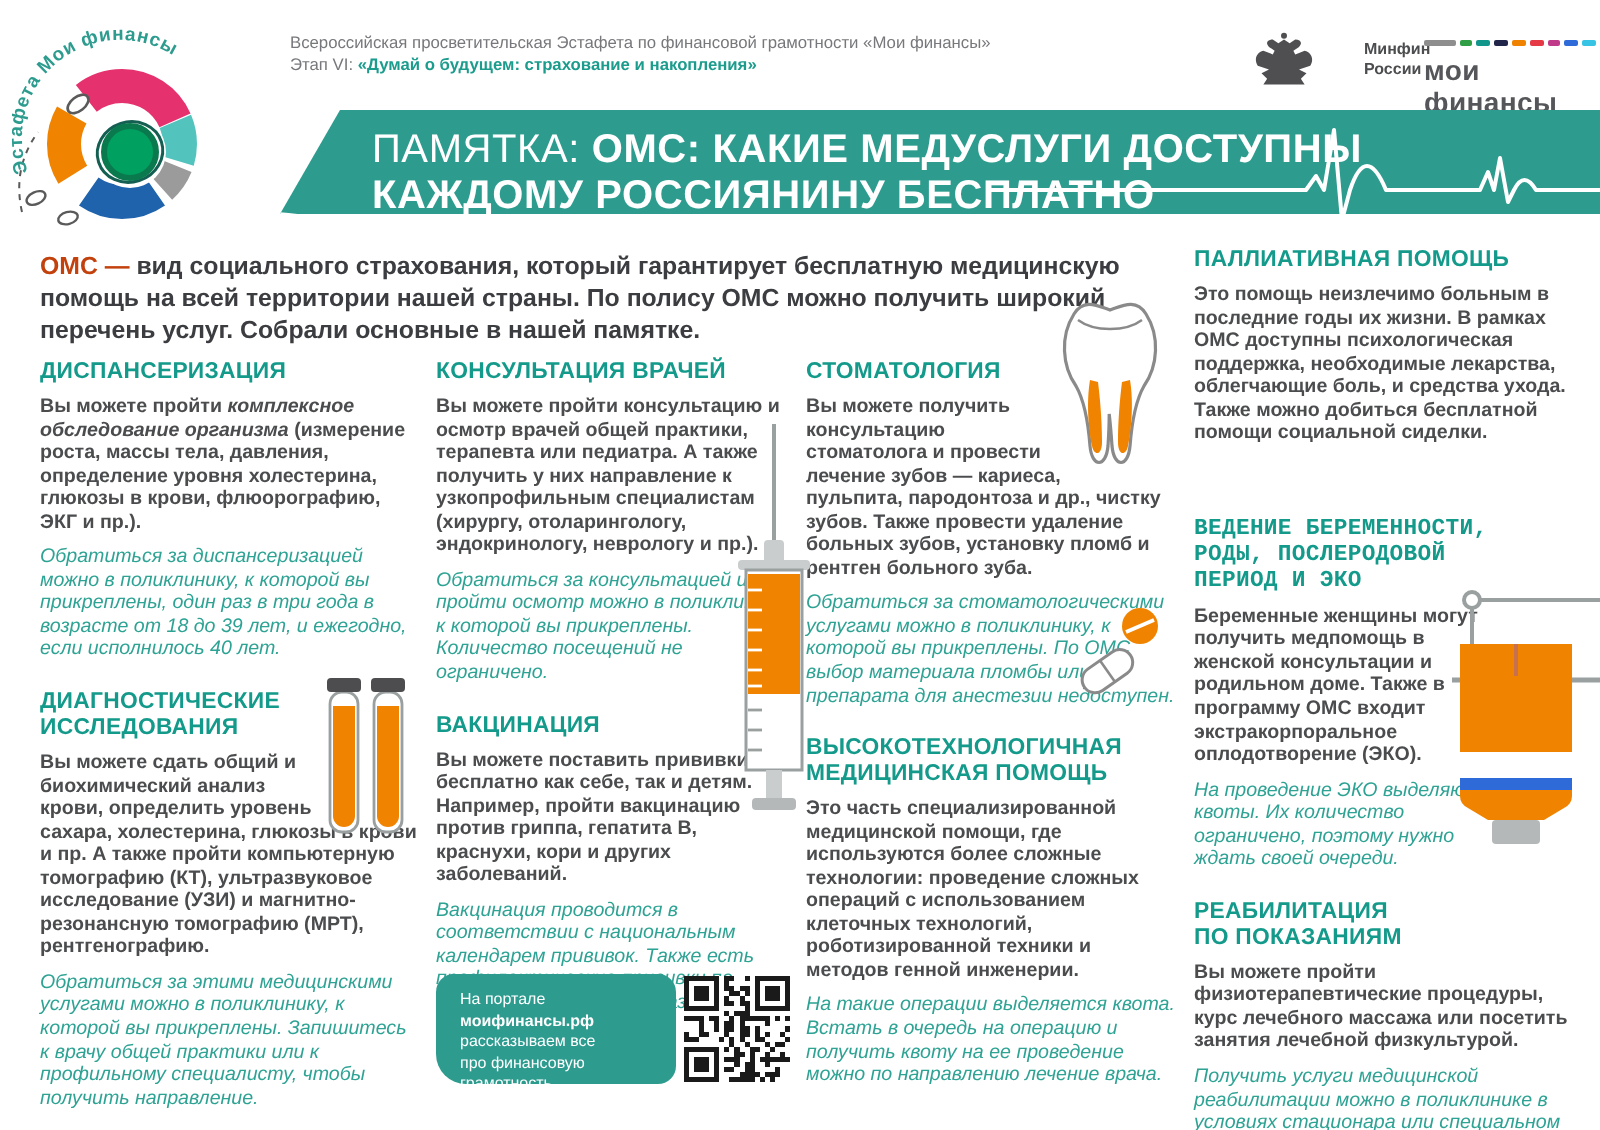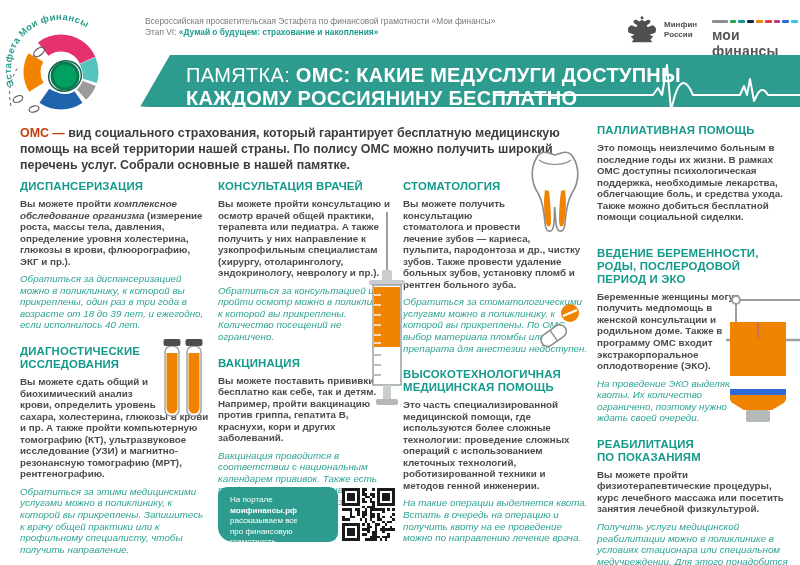--- a/index.html
+++ b/index.html
@@ -1,21 +1,21 @@
 <!DOCTYPE html>
 <html lang="ru"><head>
 <meta charset="utf-8">
 <style>
   html,body{margin:0;padding:0;background:#e8e8e8;}
   .page{position:relative;width:800px;height:565px;background:#ffffff;overflow:hidden;
         font-family:"Liberation Sans","DejaVu Sans",sans-serif;}
   
   .event-lines{position:absolute;left:145px;top:16px;font-size:8.4px;line-height:1.35;color:#77787b;}
   .stage-highlight{color:#1b9c8d;font-weight:700;}
-  .gov{position:absolute;left:627px;top:15px;display:flex;align-items:center;gap:7px;}
+  .gov{position:absolute;left:627px;top:15px;display:flex;align-items:center;gap:25px;}
   .minfin-text{font-size:8px;line-height:1.3;color:#4c4d4f;font-weight:600;white-space:pre-line;}
   .mf-logo{position:absolute;left:712px;top:20px;width:86px;}
   .mf-dashes{display:flex;gap:2px;height:3px;margin-bottom:4px;}
   .mf-dashes span{height:3px;border-radius:1px;}
   .mf-text{font-size:14px;font-weight:700;color:#55565a;letter-spacing:.2px;}
   
   .banner{position:absolute;left:128px;top:55px;width:672px;height:52px;background:#2d9c8f;
           clip-path:polygon(42px 0,100% 0,100% 100%,12px 100%);}
   .banner-title{position:absolute;left:58px;top:9px;color:#ffffff;font-size:20px;line-height:23px;
                 font-weight:800;letter-spacing:.3px;white-space:nowrap;}
@@ -30,21 +30,21 @@
   .col{position:absolute;top:180px;}
   .col1{left:20px;width:190px;}
   .col2{left:218px;width:178px;}
   .col3{left:403px;width:186px;}
   .col4{left:597px;top:124px;width:197px;}
   .sec-title{font-size:11.4px;font-weight:800;color:#149a8b;line-height:1.14;margin:0 0 5px;
              white-space:pre-line;letter-spacing:.15px;}
   .sec-body{font-size:9.8px;line-height:1.18;color:#4b4c4e;margin:0 0 6px;font-weight:bold;}
   .sec-note{font-size:9.8px;line-height:1.18;color:#2ea394;font-style:italic;margin:0 0 14px;}
   .narrow{max-width:145px;}
-  .mt20{margin-top:24px;}
+  .mt20{margin-top:36px;font-family:Liberation Mono, monospace;}
   .float-sp{float:right;}
   
   .portal-box{position:absolute;left:218px;top:487px;width:120px;height:55px;background:#2d9c8f;
               border-radius:9px 9px 9px 15px;color:#fff;font-size:8px;line-height:1.32;
               padding:8px 24px 0 12px;box-sizing:border-box;}
   .portal-bold{font-weight:800;}
   .portal-rest{white-space:pre-line;}
   .abs{position:absolute;}
 </style>
 </head>

